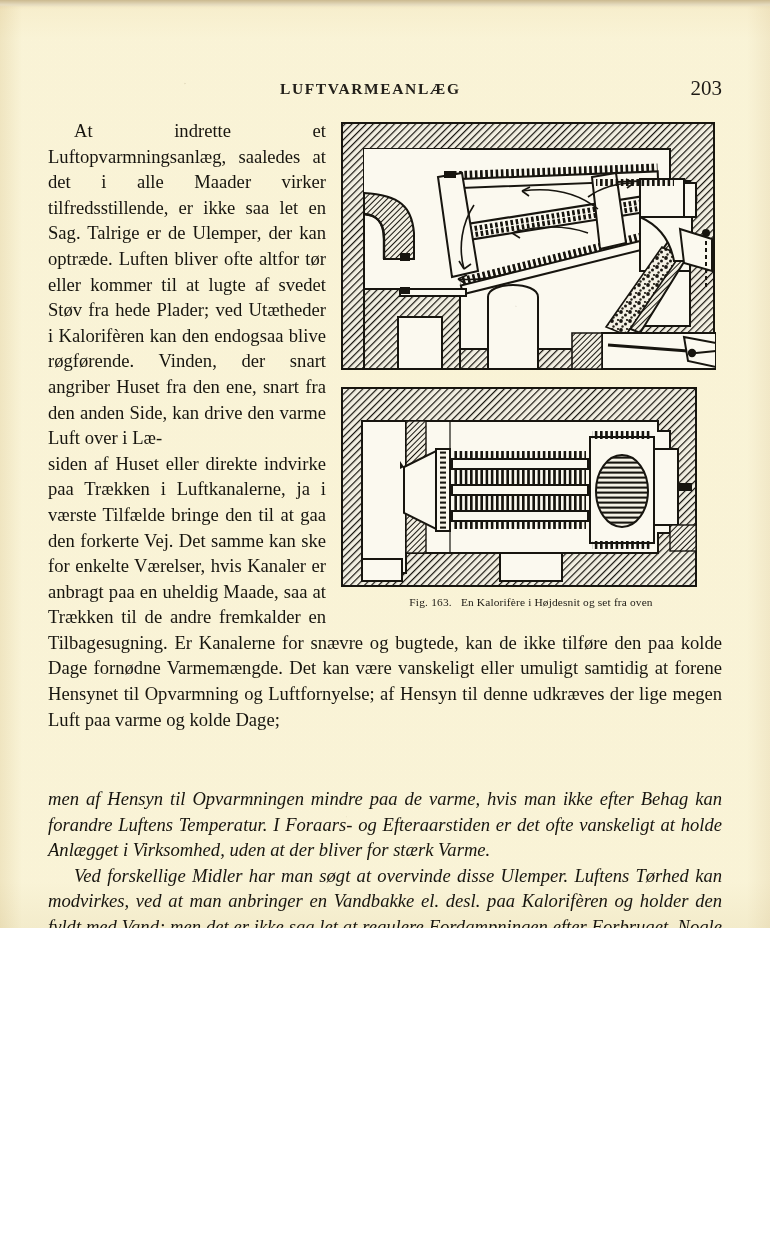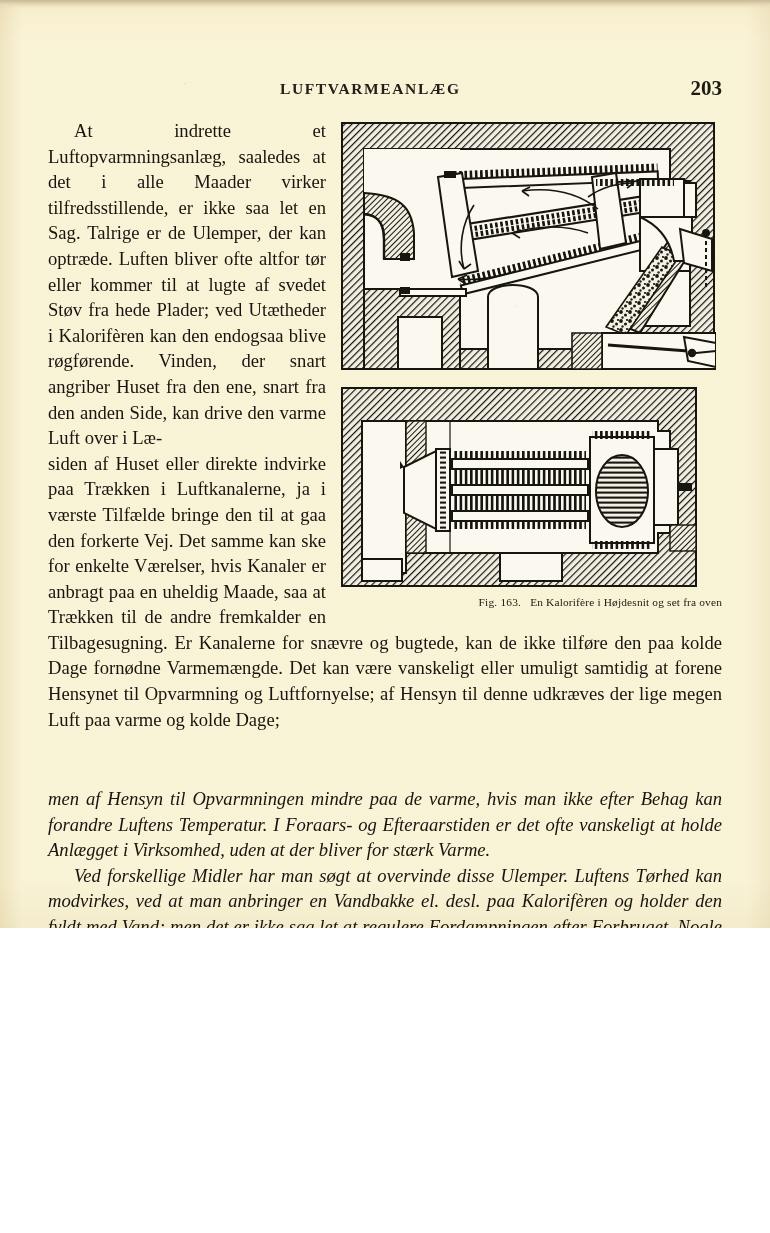--- a/index.html
+++ b/index.html
@@ -58,21 +58,21 @@
     letter-spacing: 1.6px;
     font-weight: 700;
     color: #23201a;
     font-family: "Liberation Serif", serif;
   }
   .runhead-page {
     position: absolute;
     right: 0;
     top: -4px;
     font-size: 21px;
-    font-weight: 700;
+    font-weight: 400;
     color: #1d1a14;
   }
 
   
   .bodycol {
     position: absolute;
     left: 48px;
     width: 674px;
     top: 118px;
     color: #17150f;
@@ -116,21 +116,21 @@
   .figure-box svg { display: block; }
   .caption {
     margin-top: 7px;
     text-align: center;
     font-size: 11.4px;
     line-height: 14.5px;
     color: #1b1813;
     letter-spacing: .15px;
     font-family: "Liberation Serif", serif;
   }
-  .caption .cap-line1 { display: block; text-align: right; }
+  .caption .cap-line1 { display: block; }
   .caption .cap-line2 { display: block; }
   .cap-fig { letter-spacing: .2px; }
 </style>
 </head>
 <body>
 
 <div id="page">
 
   <div id="topedge"></div>
 

